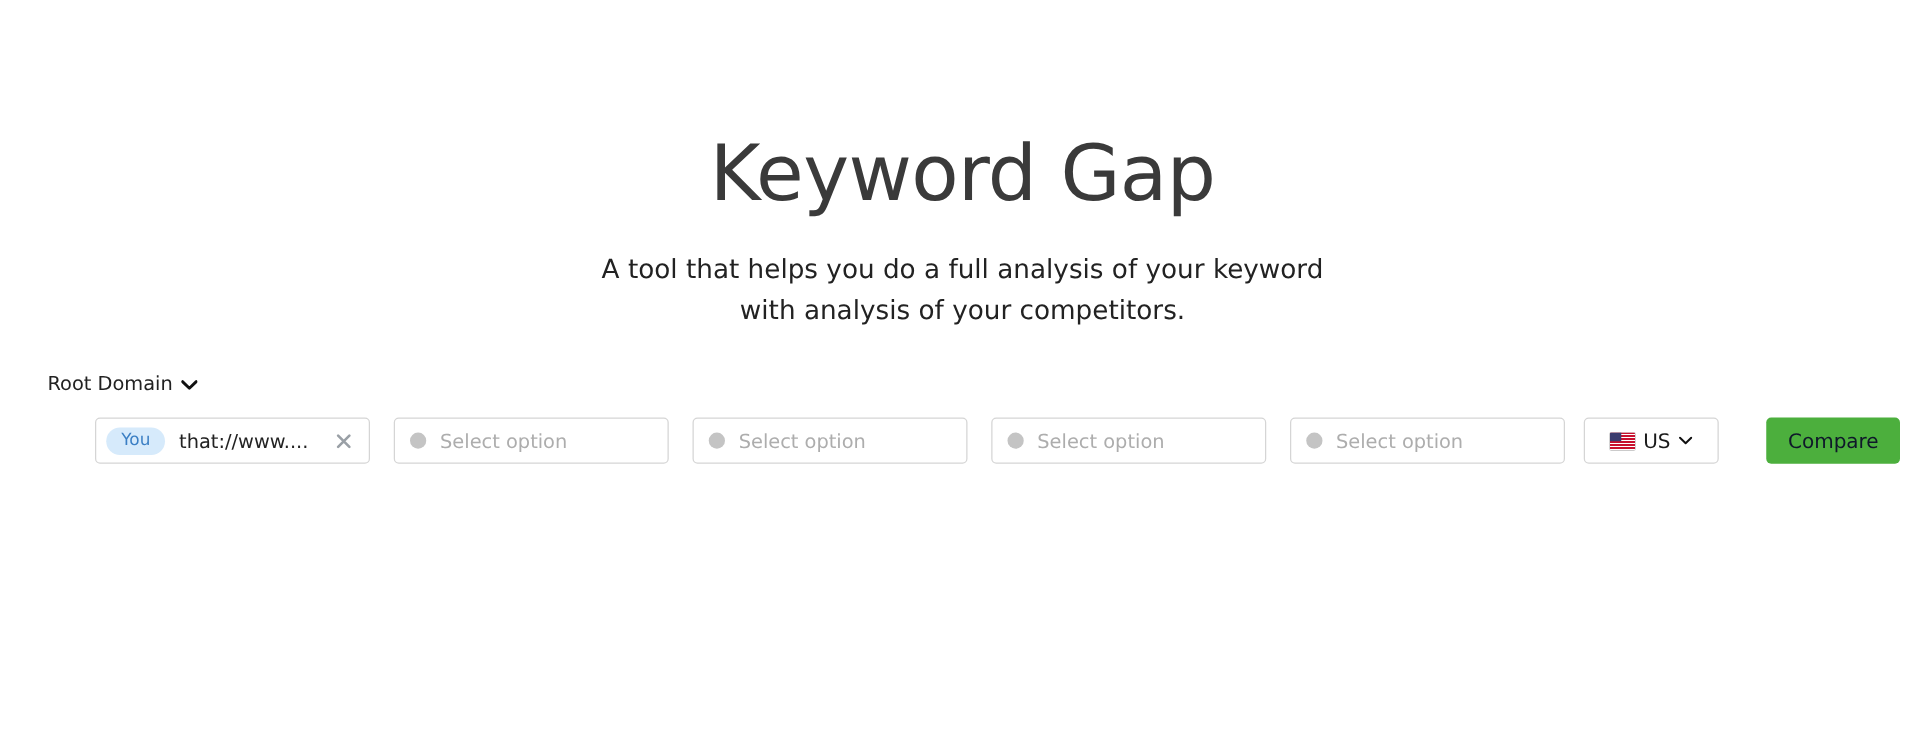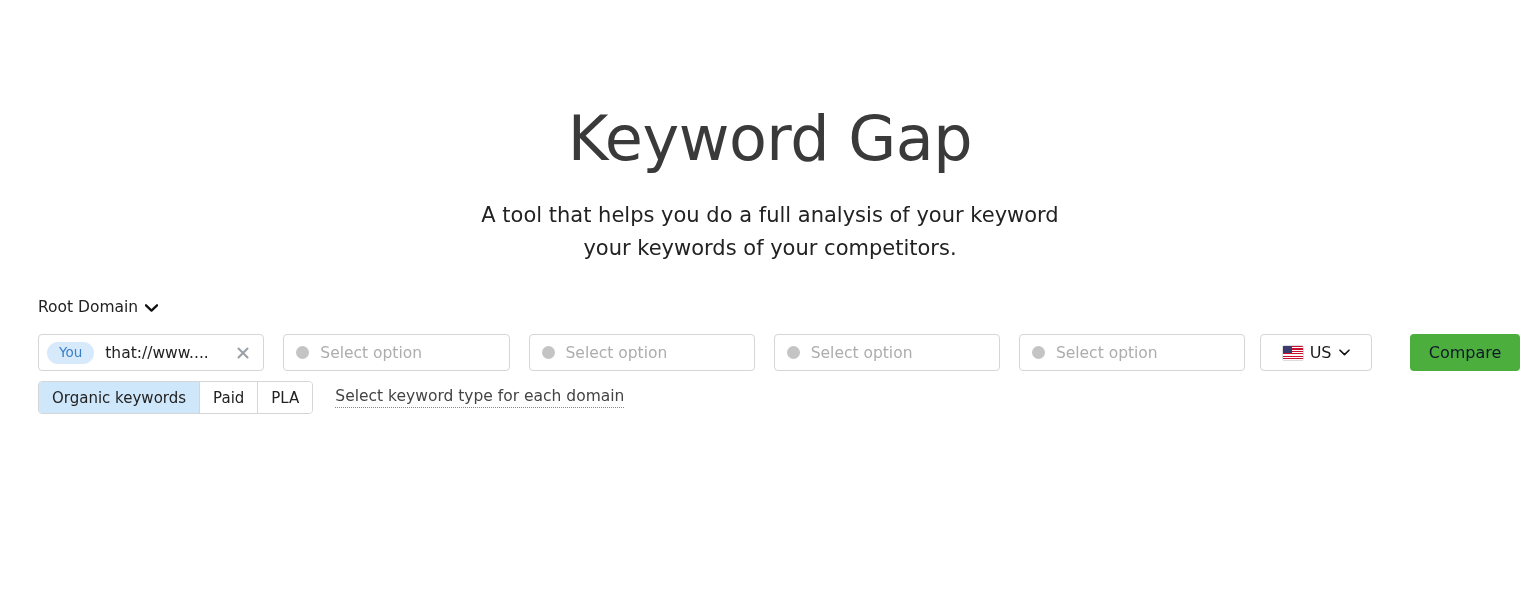--- a/index.html
+++ b/index.html
@@ -86,20 +86,21 @@
     display: flex;
     align-items: center;
     position: relative;
   }
 
   .field-you {
     width: 236px;
     padding-left: 8px;
     padding-right: 6px;
     cursor: text;
+    margin-left: 38px;
   }
   .badge-you {
     background: #d6eafb;
     color: #3b7fc4;
     font-size: 13.5px;
     border-radius: 11px;
     padding: 3px 12px 4px 12px;
     line-height: 15px;
     white-space: nowrap;
   }
@@ -243,21 +244,21 @@
 </style>
 </head>
 <body>
 
 <div class="page">
 
   <div class="hero">
     <h1 class="hero-title">Keyword Gap</h1>
     <p class="hero-sub">
       <span>A tool that helps you do a full analysis of your keyword</span><br>
-      <span>your keywords of your competitors.</span>
+      <span>with analysis of your competitors.</span>
     </p>
   </div>
 
   <div class="controls">
 
     <div class="domain-type">
       <span>Root Domain</span>
       <span class="chev-bold">
         <svg width="13" height="8" viewBox="0 0 13 8" xmlns="http://www.w3.org/2000/svg">
           <path d="M1 1.3 L6.5 6.6 L12 1.3" stroke="#111111" stroke-width="2.3" fill="none" stroke-linecap="round" stroke-linejoin="round"></path>
@@ -307,23 +308,15 @@
           <svg width="11" height="7" viewBox="0 0 11 7" xmlns="http://www.w3.org/2000/svg">
             <path d="M1 1.2 L5.5 5.6 L10 1.2" stroke="#111111" stroke-width="1.6" fill="none" stroke-linecap="round" stroke-linejoin="round"></path>
           </svg>
         </span>
       </div>
 
       <button class="btn-compare">Compare</button>
     </div>
 
     
-    <div class="type-row">
-      <div class="seg">
-        <div class="seg-item active">Organic keywords</div>
-        <div class="seg-item">Paid</div>
-        <div class="seg-item">PLA</div>
-      </div>
-      <a class="seg-link">Select keyword type for each domain</a>
-    </div>
 
   </div>
 </div>
 
 </body></html>

